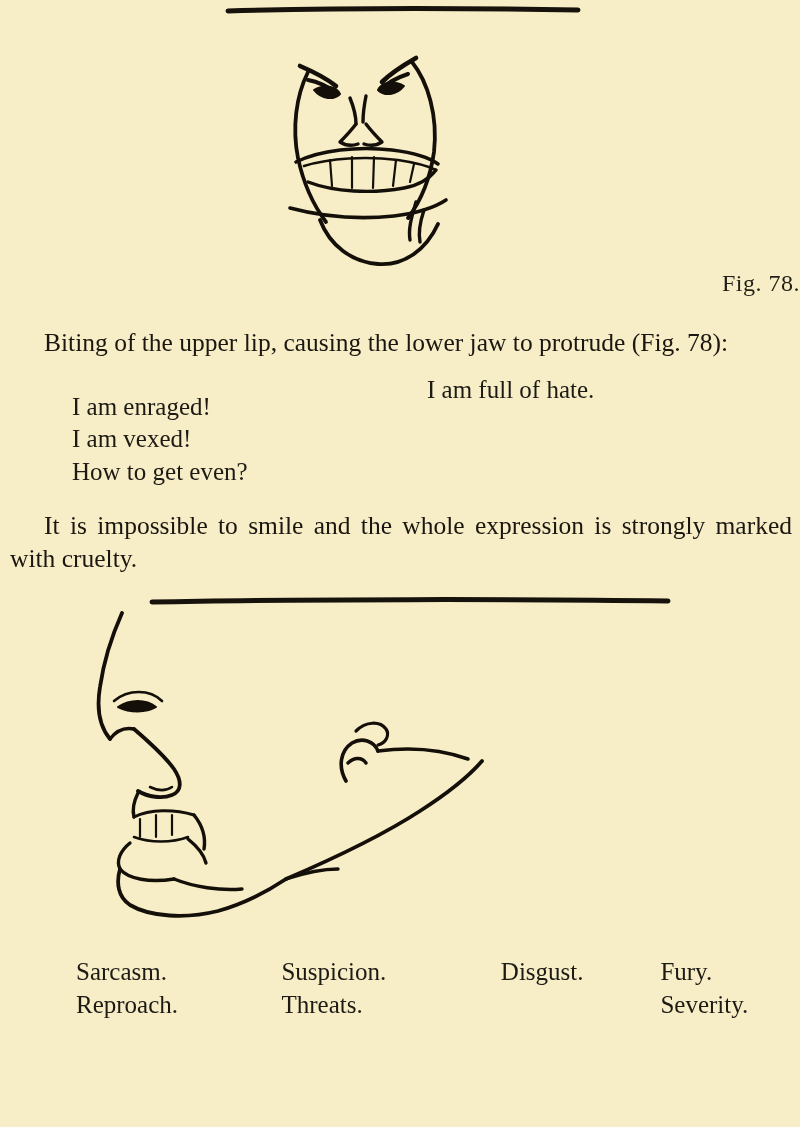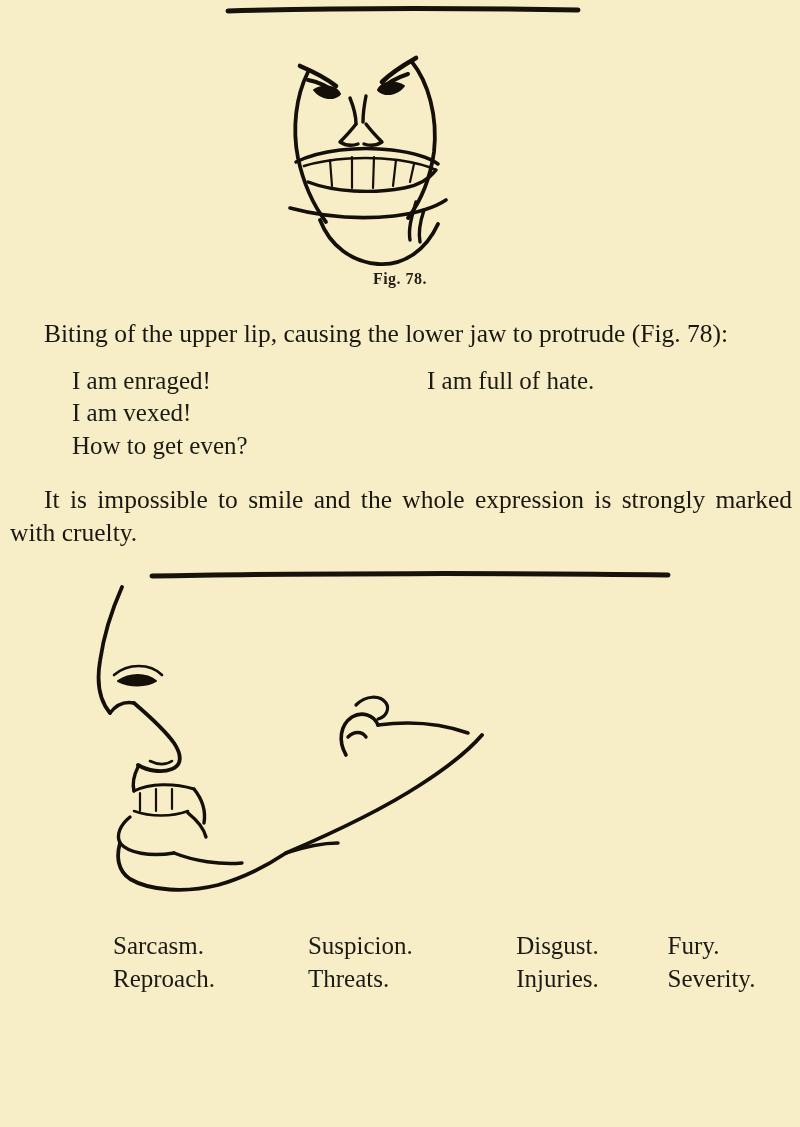--- a/index.html
+++ b/index.html
@@ -21,25 +21,24 @@
     height: 1127px;
     box-sizing: border-box;
   }
 
   
   .figure-block {
     position: relative;
     width: 100%;
   }
   .fig-caption {
-    text-align: center;
-    font-size: 16px;
+    text-align: right;
+    font-size: 24px;
     letter-spacing: 0.5px;
     color: #241f16;
-    font-weight: bold;
   }
 
   
   .para {
     font-size: 25.5px;
     line-height: 1.28;
     color: #1b1710;
     margin: 0;
     padding: 0 8px 0 10px;
     text-align: justify;
@@ -54,28 +53,29 @@
     display: flex;
     padding-left: 72px;
     margin-top: 14px;
   }
   .two-col-list .col {
     font-size: 25px;
     line-height: 1.30;
   }
   .two-col-list .col.first {
     width: 355px;
+    margin-top: 17px;
   }
   .list-line {
     white-space: nowrap;
   }
 
   .four-col-list {
     display: flex;
-    padding-left: 113px;
+    padding-left: 76px;
     margin-top: 10px;
     font-size: 25px;
     line-height: 1.32;
   }
   .four-col-list .col.c1 { width: 206px; }
   .four-col-list .col.c2 { width: 220px; }
   .four-col-list .col.c3 { width: 160px; }
   .four-col-list .col.c4 { width: 140px; }
 
   
@@ -227,21 +227,20 @@
     <div class="col c1">
       <div class="list-line">Sarcasm.</div>
       <div class="list-line">Reproach.</div>
     </div>
     <div class="col c2">
       <div class="list-line">Suspicion.</div>
       <div class="list-line">Threats.</div>
     </div>
     <div class="col c3">
       <div class="list-line">Disgust.</div>
-      <div class="list-line">Injuries.</div>
     </div>
     <div class="col c4">
       <div class="list-line">Fury.</div>
       <div class="list-line">Severity.</div>
     </div>
   </div>
 
 </div>
 
 </body></html>

